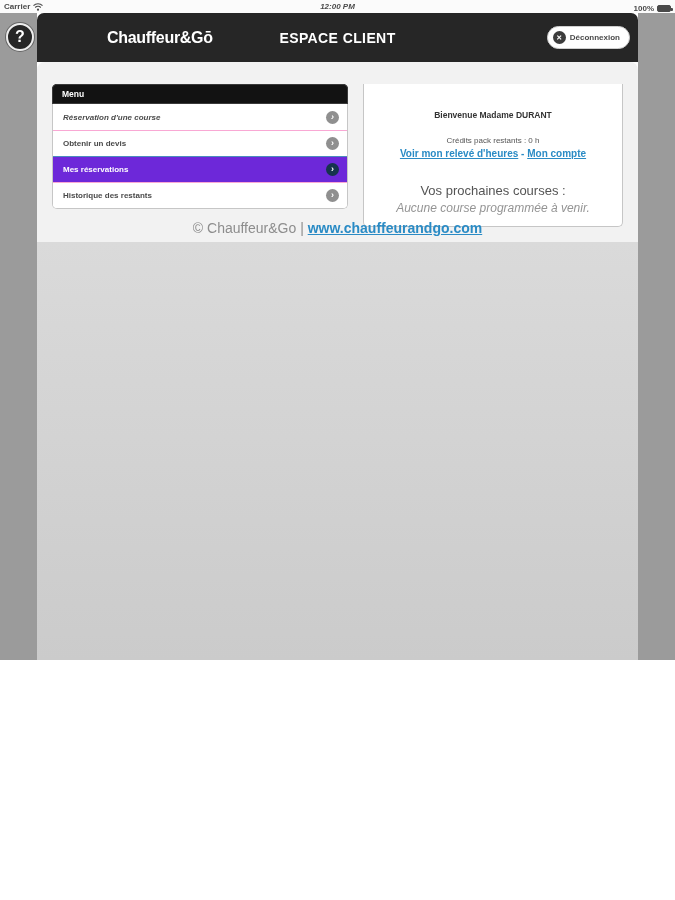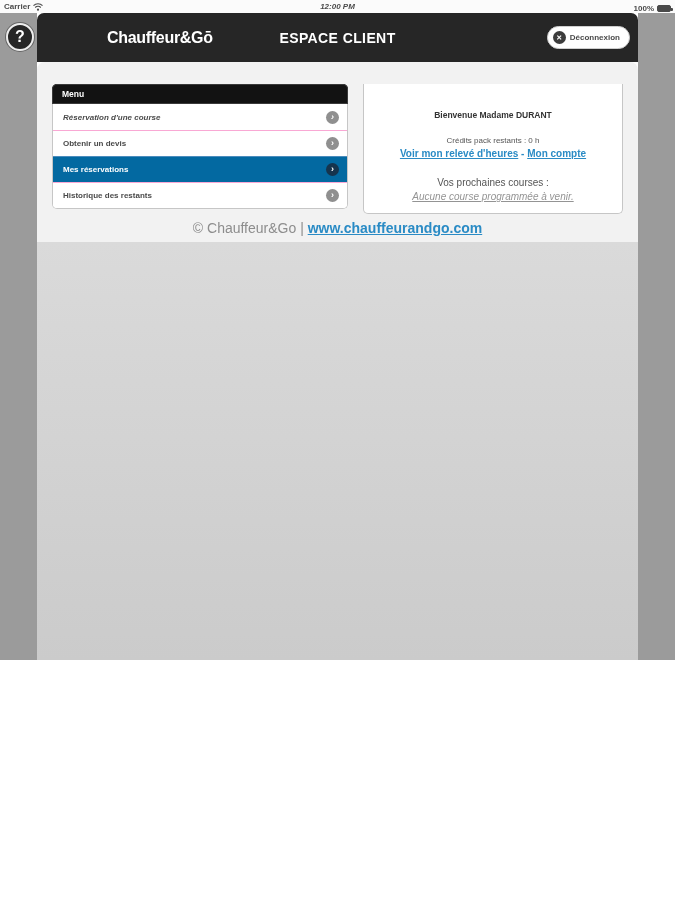--- a/index.html
+++ b/index.html
@@ -75,41 +75,41 @@
 
   
   .menu-card { position: absolute; left: 15px; top: 22px; width: 296px; }
   .menu-list { background: #ffffff; border: 1px solid #c6c6c6; border-top: none; border-radius: 0 0 5px 5px; overflow: hidden; }
   .menu-item {
     height: 26px; display: flex; align-items: center; justify-content: space-between;
     padding: 0 8px 0 10px; border-top: 1px solid #f9a8d4; cursor: pointer;
     color: #4a4a4a; font-size: 8px; font-weight: bold; background: #ffffff;
   }
   .menu-item:first-child { border-top: none; font-style: italic; }
-  .menu-item.selected { background: #0369a1; color: #ffffff; border-top-color: #4b8cbd; margin: 0 -1px; padding: 0 9px 0 11px; }
+  .menu-item.selected { background: #6d28d9; color: #ffffff; border-top-color: #4b8cbd; margin: 0 -1px; padding: 0 9px 0 11px; }
   .chevron-circle {
     width: 13px; height: 13px; border-radius: 50%; background: #8f8f8f;
     color: #ffffff; font-size: 9px; font-weight: bold; line-height: 1;
     display: flex; align-items: center; justify-content: center;
   }
   .menu-item.selected .chevron-circle { background: #16344d; }
 
   
   .account-card { position: absolute; left: 326px; top: 22px; width: 260px; }
   .account-body {
     background: #ffffff; border: 1px solid #c6c6c6; border-top: none; border-radius: 0 0 5px 5px;
     padding: 26px 8px 11px; text-align: center;
   }
   .welcome { color: #333333; font-size: 8.5px; font-weight: bold; }
   .credits { margin-top: 16px; color: #555555; font-size: 8px; }
   .links-row { margin-top: 3px; font-size: 10px; font-weight: bold; }
   .links-row a { color: #2a8bc5; text-decoration: underline; cursor: pointer; }
   .links-sep { color: #2a8bc5; font-weight: bold; }
-  .upcoming-title { margin-top: 18px; color: #555555; font-size: 10px; }
-  .upcoming-empty { margin-top: 3px; color: #949494; font-size: 10px; font-style: italic; text-decoration: underline; }
+  .upcoming-title { margin-top: 24px; color: #555555; font-size: 13px; }
+  .upcoming-empty { margin-top: 3px; color: #949494; font-size: 12px; font-style: italic; }
 
   
   .app-footer {
     position: absolute; left: 0; top: 158px; width: 601px; text-align: center;
     font-size: 14px; color: #8d8d8d;
   }
   .app-footer a { color: #2a8bc5; font-weight: bold; text-decoration: underline; cursor: pointer; }
 </style>
 </head>
 <body>

